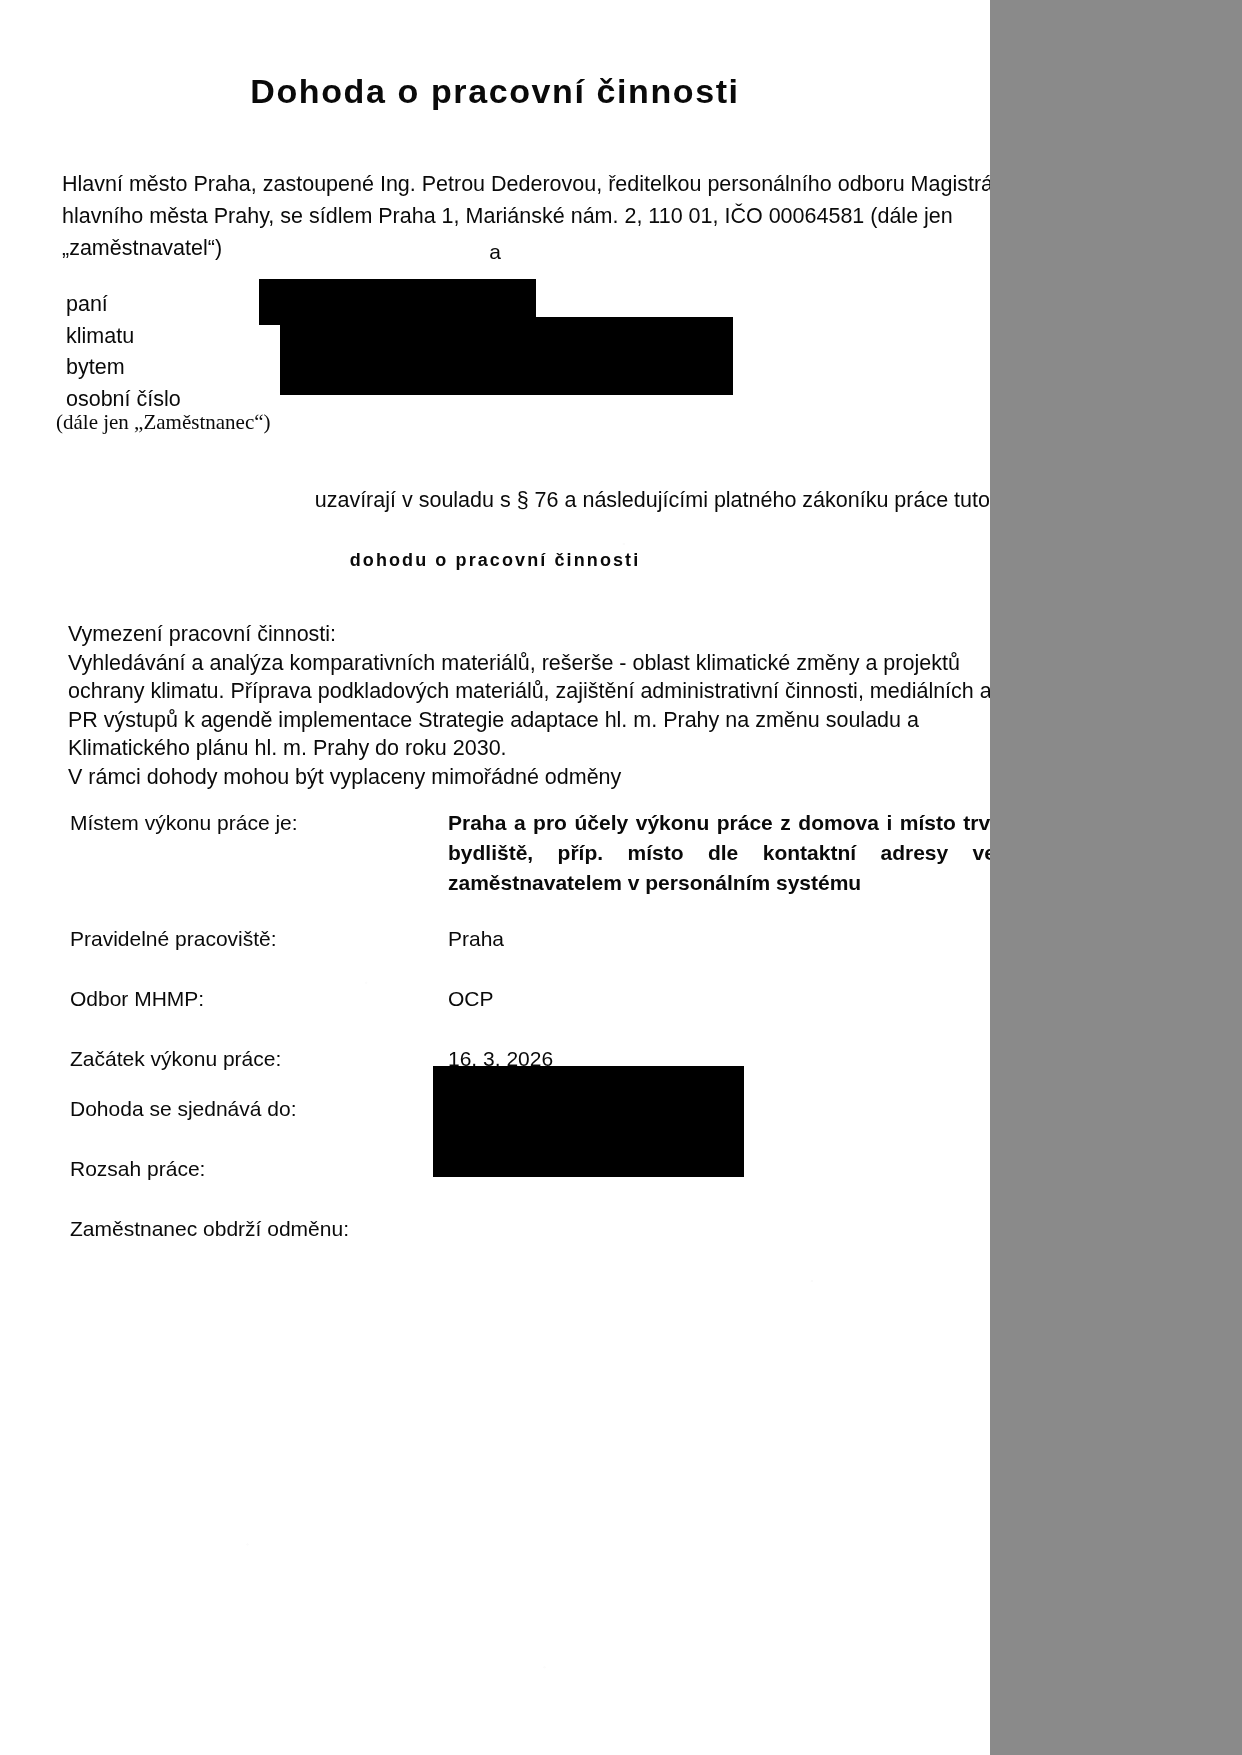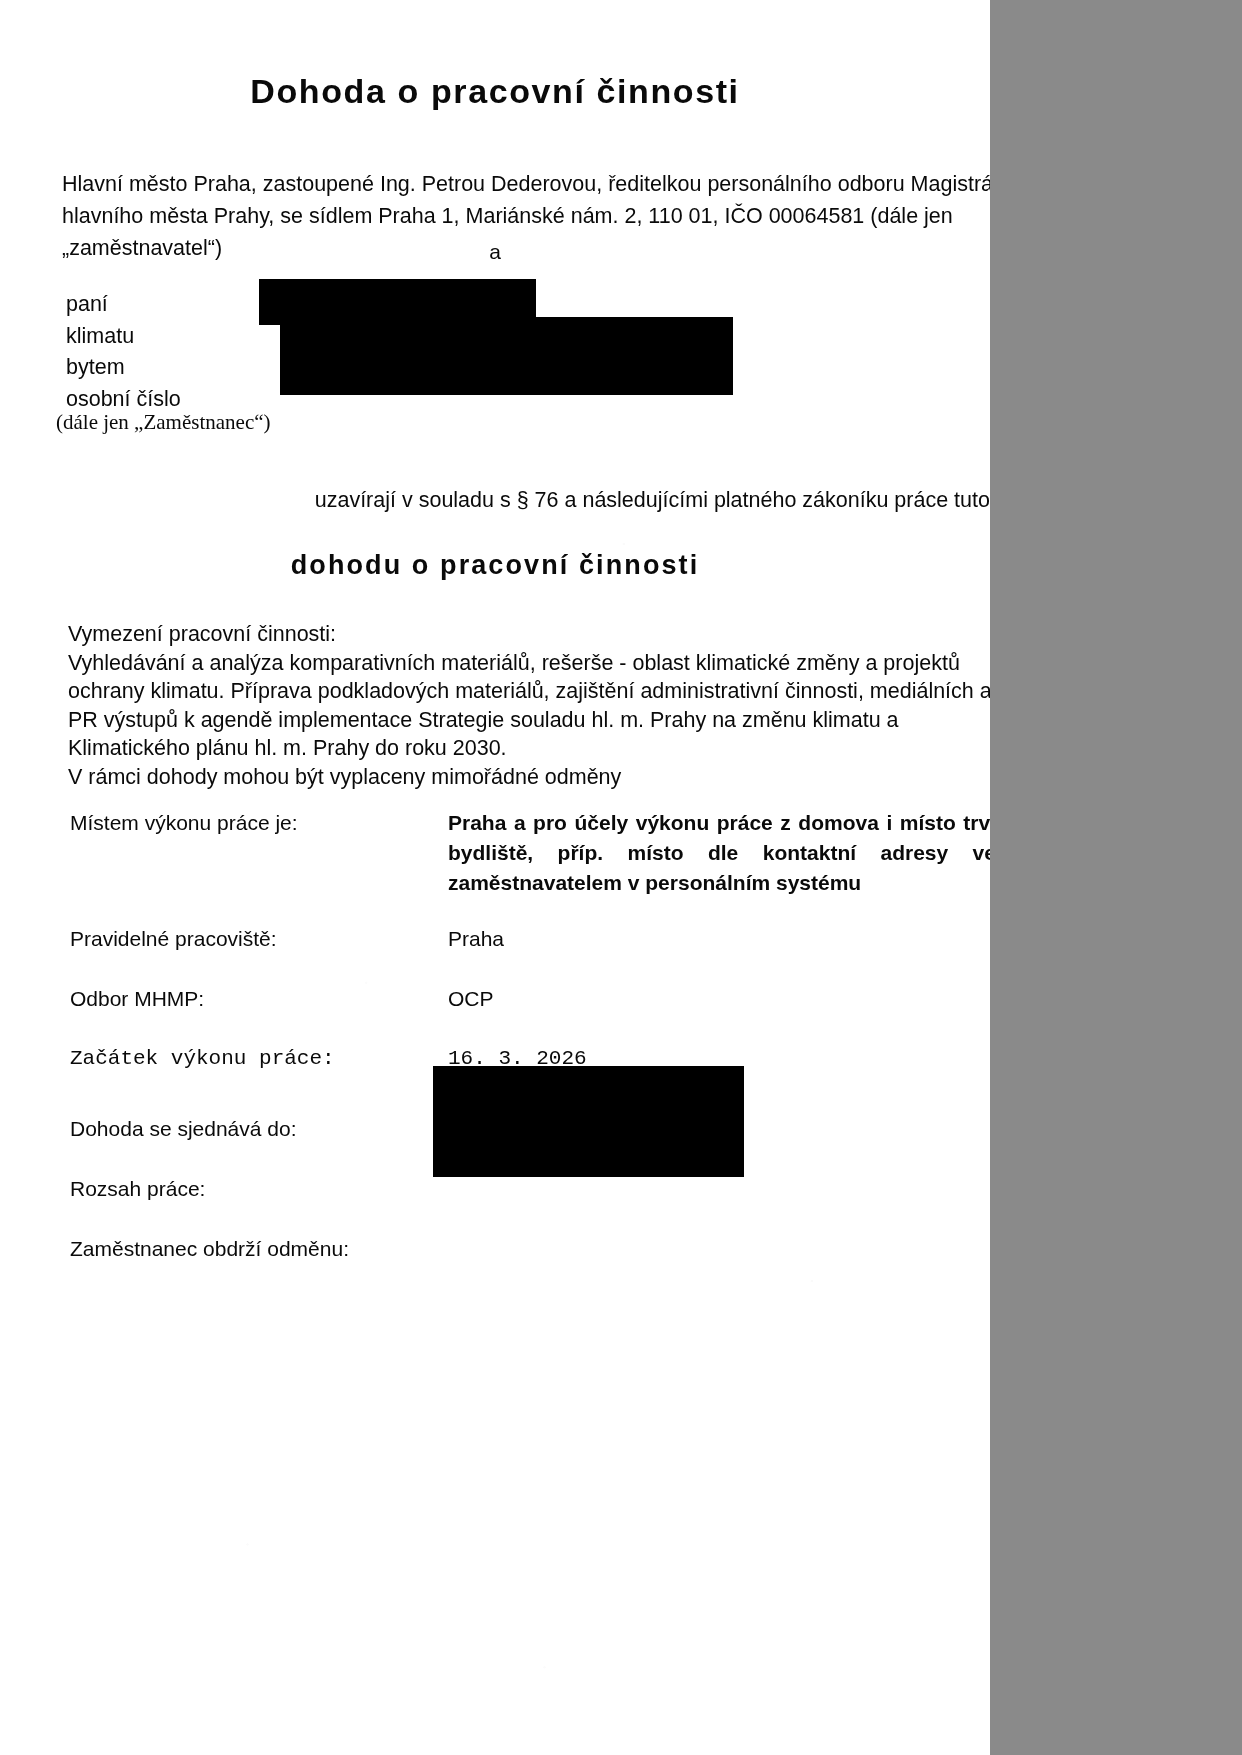--- a/index.html
+++ b/index.html
@@ -99,21 +99,21 @@
     font-size: 21.5px;
     margin-top: 8px;
   }
 
   .subtitle {
     position: absolute;
     left: 0;
     right: 0;
     top: 550px;
     text-align: center;
-    font-size: 27px;
+    font-size: 18px;
     font-weight: bold;
     letter-spacing: 2.1px;
   }
 
   
   .scope {
     position: absolute;
     left: 68px;
     top: 620px;
     width: 960px;
@@ -146,21 +146,21 @@
   .dvalue.justified {
     text-align: justify;
     text-align-last: left;
     width: 597px;
     flex: 0 0 597px;
     font-weight: bold;
   }
   #row-workplace-location { margin-bottom: 26px; }
   #row-regular-workplace  { margin-bottom: 30px; }
   #row-department         { margin-bottom: 30px; }
-  #row-start-date         { margin-bottom: 40px; font-family: Liberation Mono, monospace; }
+  #row-start-date         { margin-bottom: 20px; }
   #row-end-date           { margin-bottom: 30px; }
   #row-scope-of-work      { margin-bottom: 30px; }
 
   #redact-pay { left: 433px; top: 1066px; width: 311px; height: 111px; }
 
   
   .closing {
     position: absolute;
     left: 62px;
     top: 1205px;
@@ -207,21 +207,21 @@
   <div class="alias-employee">(dále jen „Zaměstnanec“)</div>
 
   <div class="clause-line">uzavírají v souladu s § 76 a následujícími platného zákoníku práce tuto</div>
 
   <div class="subtitle">dohodu o pracovní činnosti</div>
 
   <div class="scope">
     <span class="ln">Vymezení pracovní činnosti:</span>
     <span class="ln">Vyhledávání a analýza komparativních materiálů, rešerše - oblast klimatické změny a projektů</span>
     <span class="ln">ochrany klimatu. Příprava podkladových materiálů, zajištění administrativní činnosti, mediálních a</span>
-    <span class="ln">PR výstupů k agendě implementace Strategie souladu hl. m. Prahy na změnu klimatu a</span>
+    <span class="ln">PR výstupů k agendě implementace Strategie adaptace hl. m. Prahy na změnu souladu a</span>
     <span class="ln">Klimatického plánu hl. m. Prahy do roku 2030.</span>
     <span class="ln">V rámci dohody mohou být vyplaceny mimořádné odměny</span>
   </div>
 
   <div class="details">
 
     <div class="drow" id="row-workplace-location">
       <div class="dlabel">Místem výkonu práce je:</div>
       <div class="dvalue justified">Praha a pro účely výkonu práce z domova i místo trvalého bydliště, příp. místo dle kontaktní adresy vedené zaměstnavatelem v personálním systému</div>
     </div>

